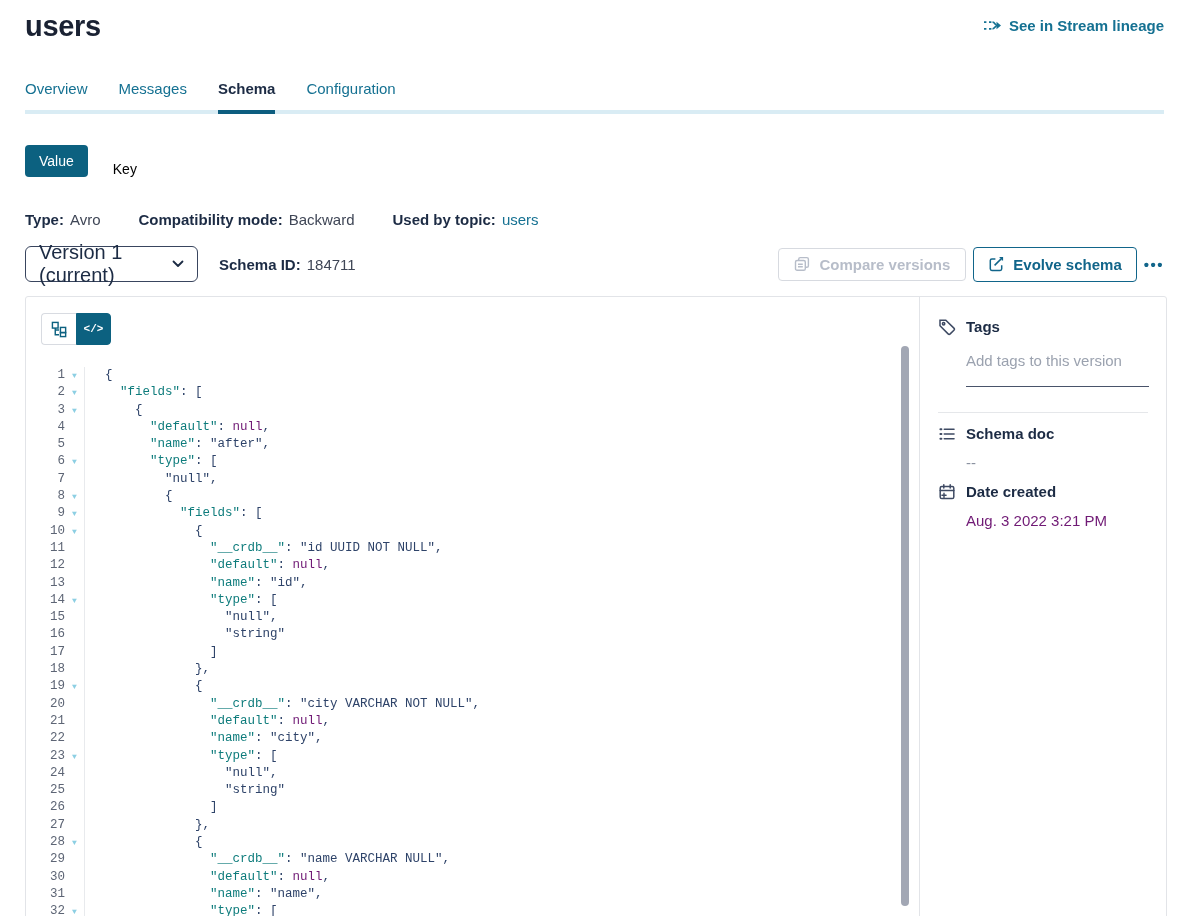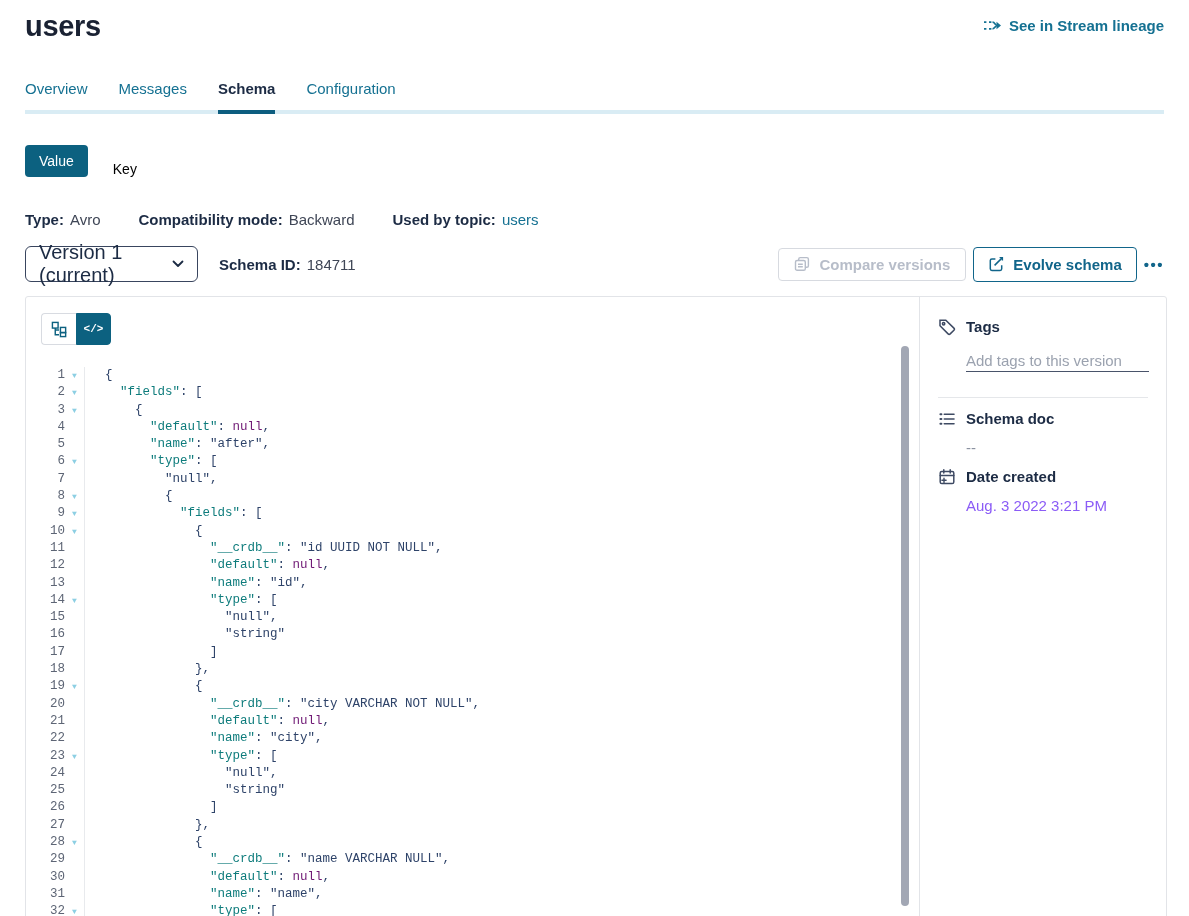--- a/index.html
+++ b/index.html
@@ -57,25 +57,25 @@
   .tok-key { color:#0e7c7c; }
   .tok-str { color:#2e4369; }
   .tok-nul { color:#701a75; }
   .tok-p   { color:#2e4369; }
   .scroll-thumb { position:absolute; right:10px; top:49px; width:8px; height:560px; background:#a2a7b4; border-radius:4px; cursor:pointer; }
   
   .sidebar { width:247px; flex:none; border-left:1px solid #e2e4e8; padding:21px 18px 0 18px; }
   .sb-header { display:flex; align-items:flex-start; gap:10px; }
   .sb-title { font-size:15px; font-weight:700; color:#1c2b44; }
   .sb-icon { flex:none; display:flex; }
-  .tags-input { display:block; margin:13px 0 0 28px; width:183px; border:none; border-bottom:1px solid #49536a; padding:3px 0 2px 0; font-size:15px; font-family:inherit; color:#1c2b44; outline:none; }
+  .tags-input { display:block; margin:13px 0 0 28px; width:183px; border:none; border-bottom:1px solid #49536a; padding:3px 0 17px 0; font-size:15px; font-family:inherit; color:#1c2b44; outline:none; }
   .tags-input::placeholder { color:#9ba2af; }
   .sb-divider { border:none; border-top:1px solid #e5e7ea; margin:25px 0 0 0; }
   .sb-section { margin-top:12px; }
-  .sb-value { margin:11px 0 0 28px; font-size:15px; color:#8b5cf6; }
+  .sb-value { margin:11px 0 0 28px; font-size:15px; color:#701a75; }
   .sb-value.muted { color:#8b92a0; }
   svg { display:block; }
 </style>
 </head>
 <body>
 
 <div class="page">
 
   <div class="header">
     <div class="page-title">users</div>

